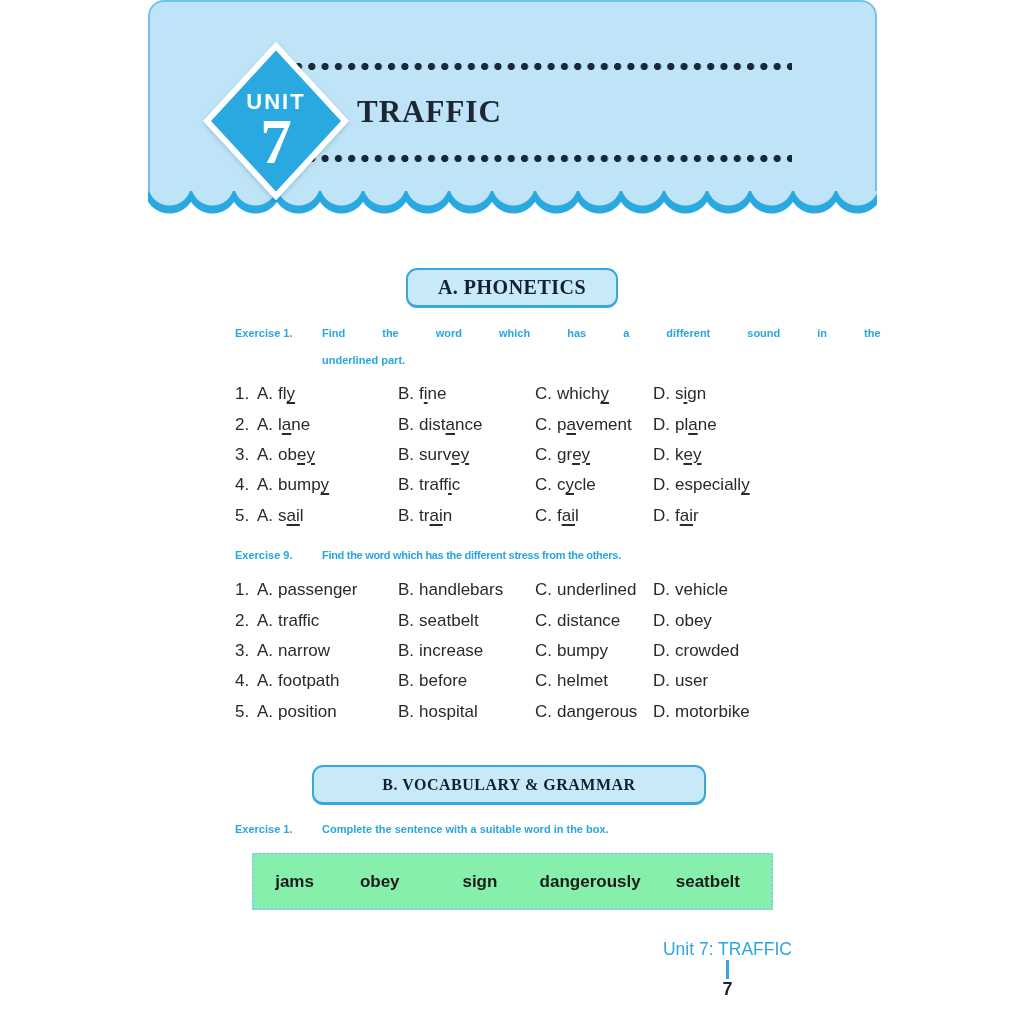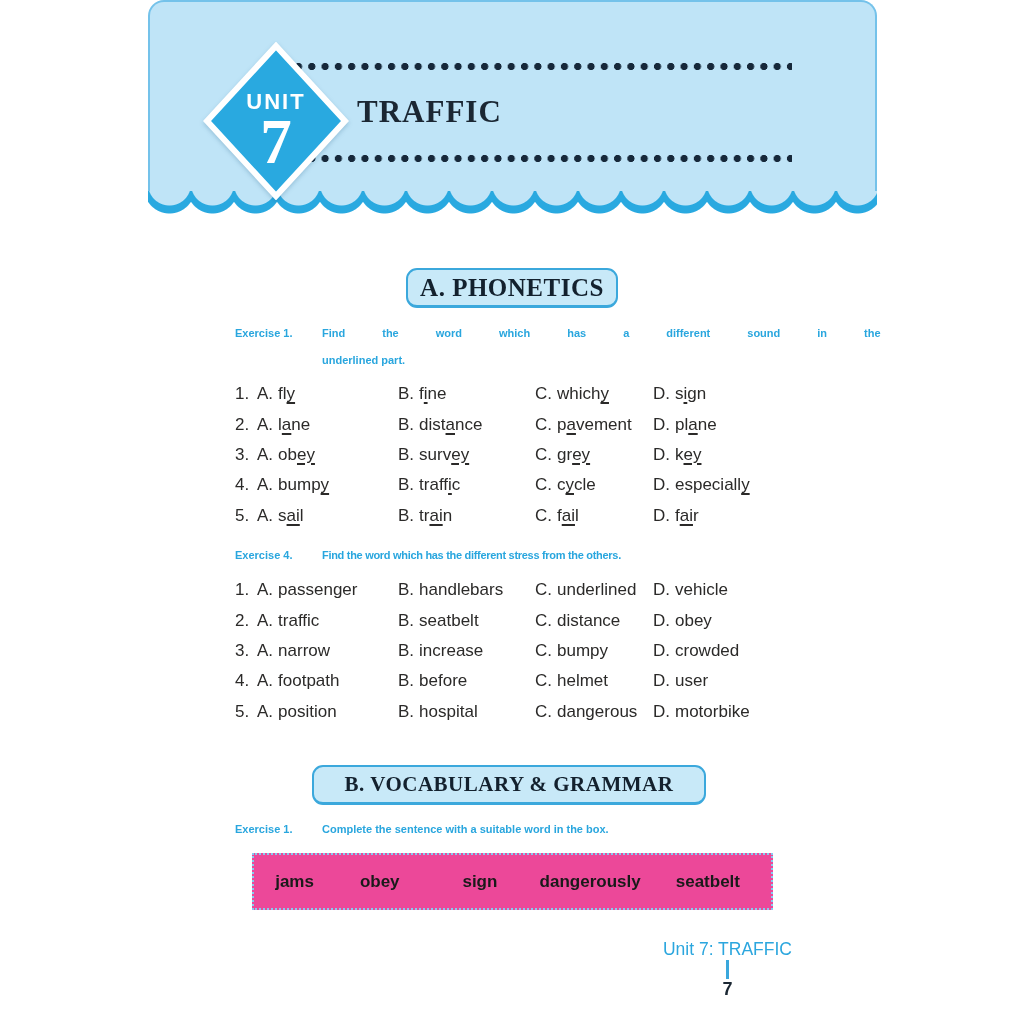--- a/index.html
+++ b/index.html
@@ -26,22 +26,22 @@
   .unit-number{position:absolute;left:0;right:0;top:69px;text-align:center;color:#ffffff;
           font-family:"Liberation Serif",serif;font-weight:bold;font-size:63px;line-height:1;}
   .title{position:absolute;left:357px;top:94px;font-family:"Liberation Serif",serif;
           font-weight:bold;font-size:31px;color:#1B2733;letter-spacing:1px;}
 
   
   .section-box{position:absolute;background:#C8E9F8;border:2px solid #3BA8DC;border-bottom-width:3px;
           border-radius:11px;display:flex;align-items:center;justify-content:center;
           font-family:"Liberation Serif",serif;font-weight:bold;color:#13212E;
           box-sizing:border-box;letter-spacing:.5px;}
-  #box-a{left:406px;top:268px;width:212px;height:40px;font-size:25px;}
-  #box-b{left:312px;top:765px;width:394px;height:40px;font-size:21px;}
+  #box-a{left:406px;top:268px;width:212px;height:40px;font-size:20px;}
+  #box-b{left:312px;top:765px;width:394px;height:40px;font-size:16px;}
 
   
   .ex-head{position:absolute;left:235px;width:557px;color:#29A6DE;font-weight:bold;font-size:11px;}
   #ex1-head{top:327px;height:52px;}
   .ex-label{position:absolute;left:0;top:0;white-space:nowrap;}
   #ex1-line1{position:absolute;left:87px;right:2px;top:0;display:flex;justify-content:space-between;gap:37px;}
   #ex1-line2{position:absolute;left:87px;top:27px;}
   #ex2-head{top:549px;height:24px;}
   .ex-instr{position:absolute;left:87px;top:0;white-space:nowrap;}
   #ex2-instr{letter-spacing:-0.3px;}
@@ -49,21 +49,21 @@
 
   
   .rows{position:absolute;left:235px;width:557px;}
   #ex1-rows{top:379px;} #ex2-rows{top:575px;}
   .ex-row{display:grid;grid-template-columns:22px 141px 137px 118px 1fr;
           height:30.4px;align-items:center;font-size:17px;color:#2B2A29;}
   .opt .letter{margin-right:5px;}
   .useg{text-decoration:underline;text-underline-offset:3px;text-decoration-thickness:1.5px;}
 
   
-  .word-box{position:absolute;left:252px;top:853px;width:521px;height:57px;background:#ec4899;
+  .word-box{position:absolute;left:252px;top:853px;width:521px;height:57px;background:#86efac;
           border:2px dotted #85CCF0;box-sizing:border-box;display:flex;flex-direction:column;
           justify-content:space-evenly;padding:2px 8px;}
   .word-row{display:grid;grid-template-columns:13% 21% 19% 25% 22%;
           font-weight:bold;font-size:17px;color:#1A1A1A;}
   .word-cell{text-align:center;}
 
   
   .footer{position:absolute;top:939px;right:232px;display:flex;align-items:center;flex-direction:column;}
   .footer-unit{color:#2BA6DE;font-size:17.5px;}
   .footer-sep{width:2.5px;height:19px;background:#3AA7DC;margin:0 9px;}
@@ -140,21 +140,21 @@
       <div class="ex-row">
         <div class="num">5.</div>
         <div class="opt"><span class="letter">A.</span><span>s</span><span class="useg">ai</span><span>l</span></div>
         <div class="opt"><span class="letter">B.</span><span>tr</span><span class="useg">ai</span><span>n</span></div>
         <div class="opt"><span class="letter">C.</span><span>f</span><span class="useg">ai</span><span>l</span></div>
         <div class="opt"><span class="letter">D.</span><span>f</span><span class="useg">ai</span><span>r</span></div>
       </div>
     </div>
 
   <div class="ex-head" id="ex2-head">
-    <span class="ex-label">Exercise 4.</span>
+    <span class="ex-label">Exercise 9.</span>
     <span class="ex-instr" id="ex2-instr">Find the word which has the different stress from the others.</span>
   </div>
 
   <div class="rows" id="ex2-rows">
       <div class="ex-row">
         <div class="num">1.</div>
         <div class="opt"><span class="letter">A.</span><span>passenger</span></div>
         <div class="opt"><span class="letter">B.</span><span>handlebars</span></div>
         <div class="opt"><span class="letter">C.</span><span>underlined</span></div>
         <div class="opt"><span class="letter">D.</span><span>vehicle</span></div>

